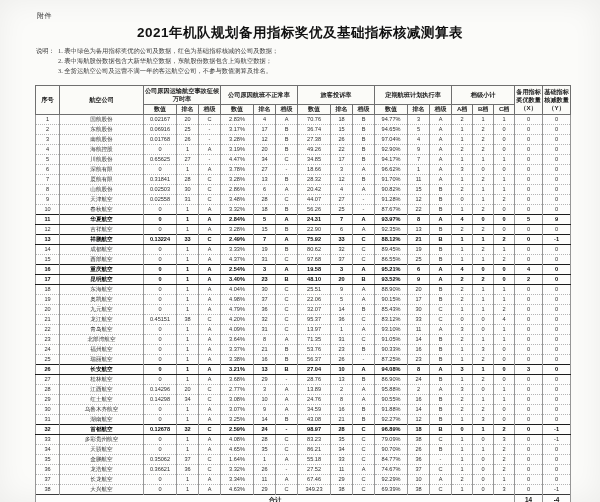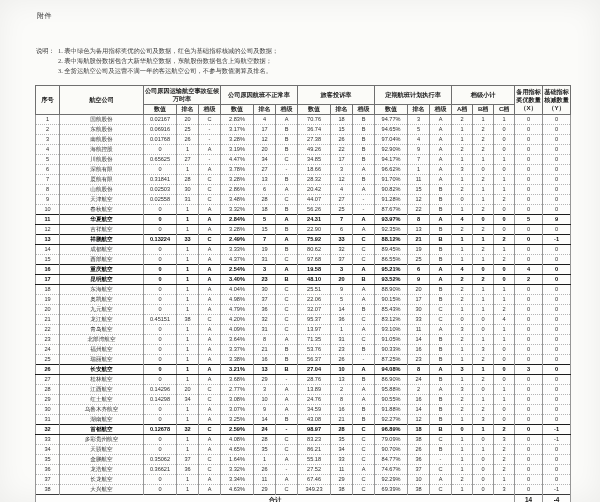--- a/index.html
+++ b/index.html
@@ -67,20 +67,21 @@
   }
 </style>
 </head>
 <body>
 
 <div class="page">
   <div class="scan">
 
     <div class="attachment">附件</div>
 
+    <div class="title">2021年机队规划备用指标奖优及基础指标核减测算表</div>
 
     <div class="notes">
       <div class="nrow">
         <span class="nlabel">说明：</span>
         <span class="nlines">
           <span>1. 表中绿色为备用指标奖优的公司及数据，红色为基础指标核减的公司及数据；</span><br>
           <span>2. 表中海航股份数据包含大新华航空数据，东航股份数据包含上海航空数据；</span><br>
           <span>3. 全货运航空公司及运营不满一年的客运航空公司，不参与数值测算及排名。</span>
         </span>
       </div>

